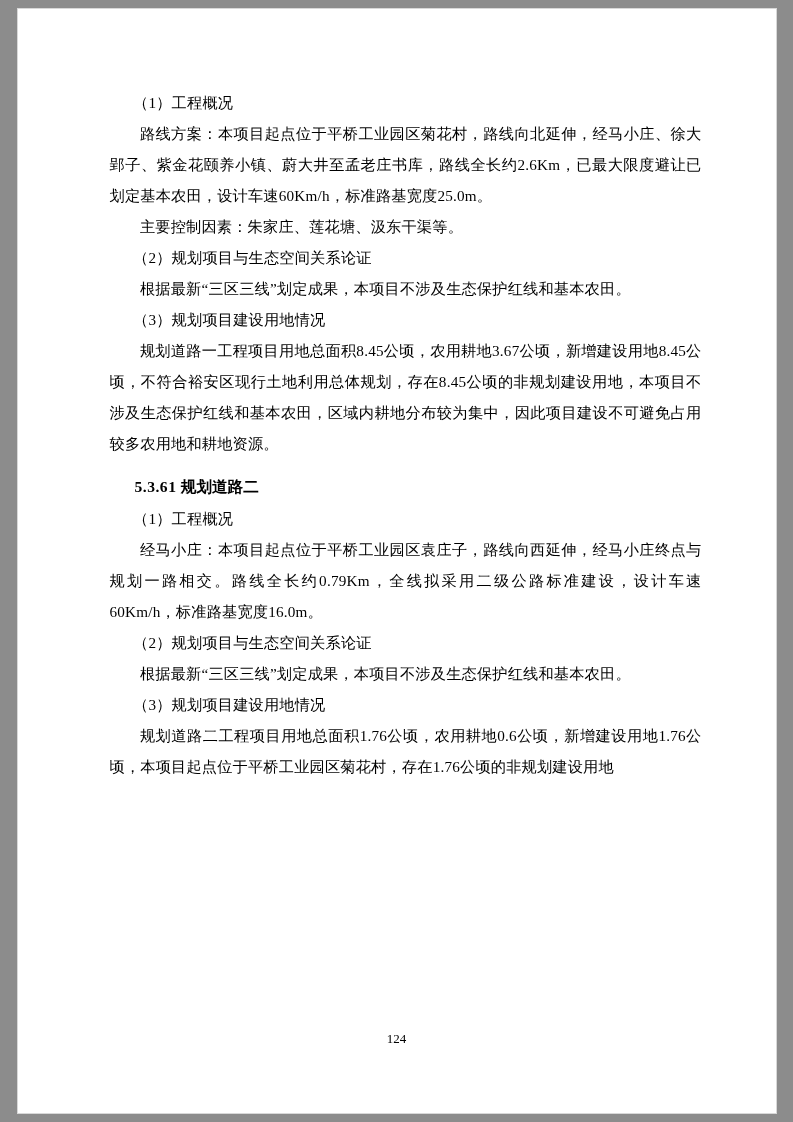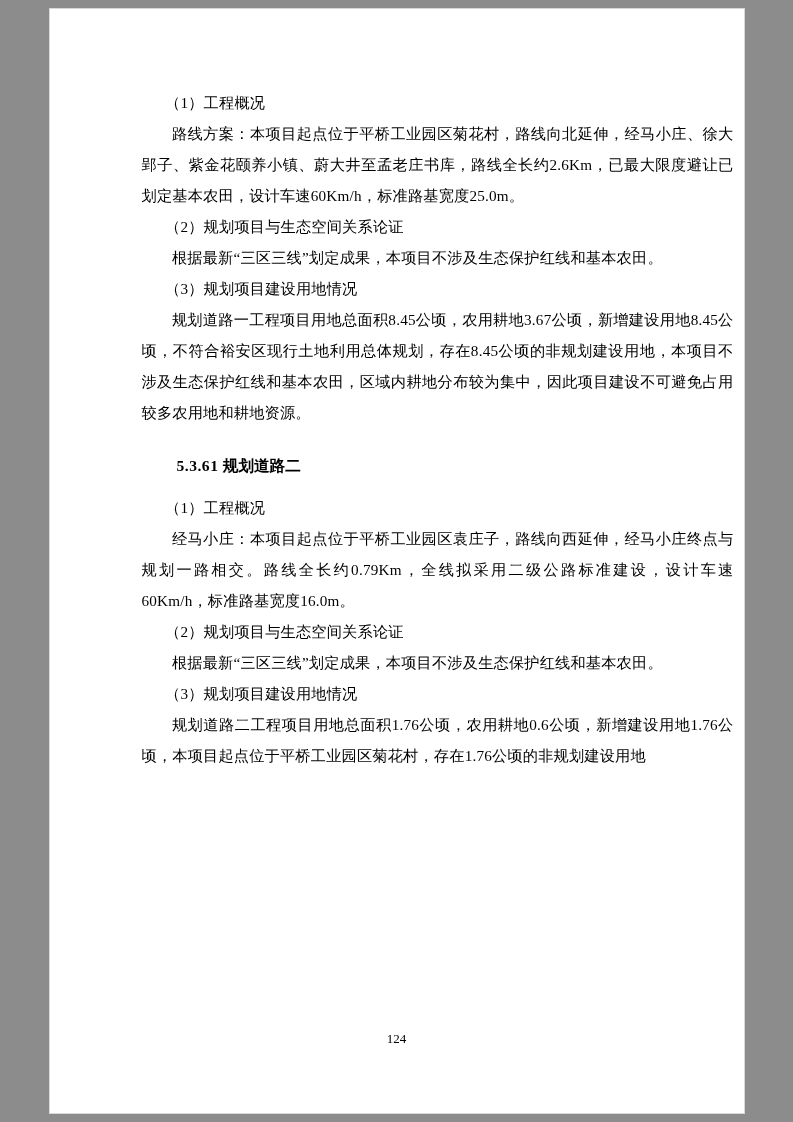--- a/index.html
+++ b/index.html
@@ -10,21 +10,21 @@
   body {
     width: 793px;
     height: 1122px;
     display: flex;
     justify-content: center;
     align-items: flex-start;
     font-family: "Liberation Serif", "DejaVu Serif", serif;
   }
   .page {
     position: relative;
-    width: 694px;
+    width: 758px;
     height: 1104px;
     margin-top: 9px;
     background: #ffffff;
     box-shadow: 0 0 0 1px #d8d8d8;
     overflow: hidden;
   }
   .content {
     position: absolute;
     left: 92px;
     top: 78px;
@@ -40,21 +40,21 @@
     letter-spacing: 0.2px;
     font-family: "Liberation Serif", "DejaVu Serif", serif;
   }
   p.indent2 {
     text-indent: 2em;
   }
   p.indent1 {
     text-indent: 1.55em;
   }
   h2.heading {
-    margin: 10px;
+    margin: 0;
     padding-top: 12px;
     font-size: 15.6px;
     line-height: 32px;
     font-weight: bold;
     text-indent: 1.6em;
     color: #000000;
     font-family: "Liberation Sans", sans-serif;
   }
   h2.heading .num {
     font-family: "Liberation Serif", "DejaVu Serif", serif;
@@ -72,20 +72,21 @@
   }
 </style>
 </head>
 <body>
 
 <div class="page">
   <div class="content">
 
     <p class="para indent1">（1）工程概况</p>
     <p class="para indent2">路线方案：本项目起点位于平桥工业园区菊花村，路线向北延伸，经马小庄、徐大郢子、紫金花颐养小镇、蔚大井至孟老庄书库，路线全长约2.6Km，已最大限度避让已划定基本农田，设计车速60Km/h，标准路基宽度25.0m。</p>
+    <p class="para indent2">主要控制因素：朱家庄、莲花塘、汲东干渠等。</p>
     <p class="para indent1">（2）规划项目与生态空间关系论证</p>
     <p class="para indent2">根据最新“三区三线”划定成果，本项目不涉及生态保护红线和基本农田。</p>
     <p class="para indent1">（3）规划项目建设用地情况</p>
     <p class="para indent2">规划道路一工程项目用地总面积8.45公顷，农用耕地3.67公顷，新增建设用地8.45公顷，不符合裕安区现行土地利用总体规划，存在8.45公顷的非规划建设用地，本项目不涉及生态保护红线和基本农田，区域内耕地分布较为集中，因此项目建设不可避免占用较多农用地和耕地资源。</p>
 
     <h2 class="heading">
       <span class="num">5.3.61</span>
       <span>规划道路二</span>
     </h2>
 

